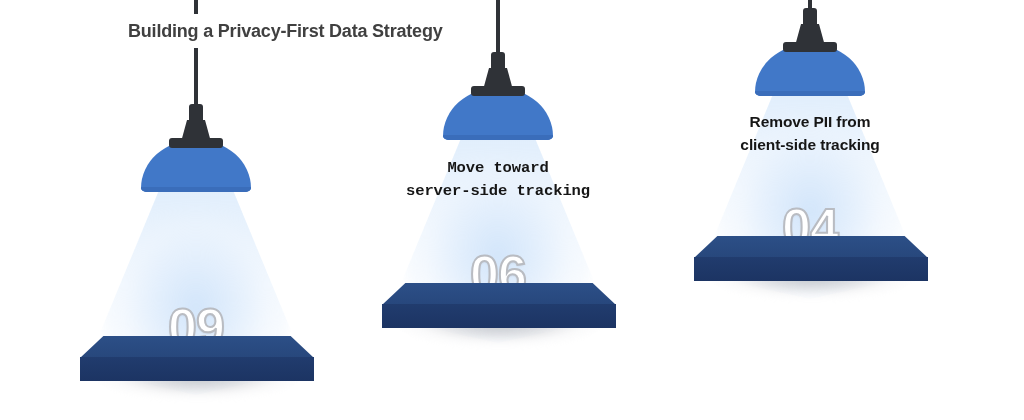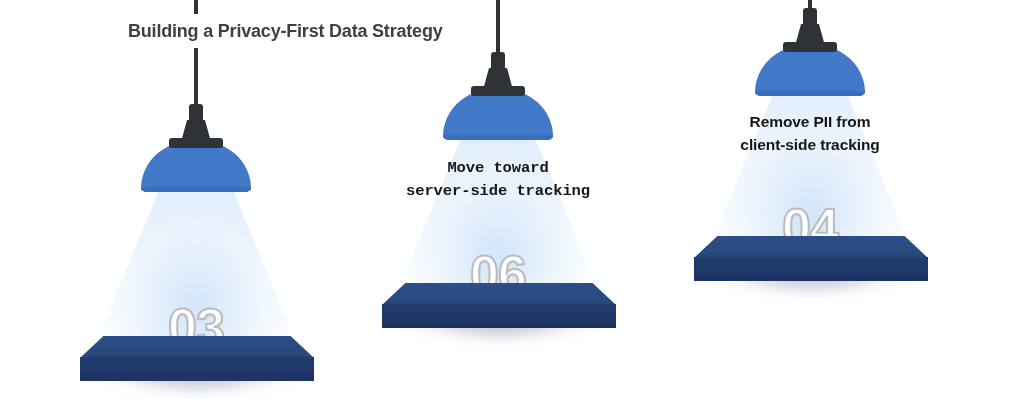--- a/index.html
+++ b/index.html
@@ -208,21 +208,21 @@
       <div class="mount-plate"></div>
     </div>
 
     <div class="shade" style="left:105px; top:140px;"></div>
 
     <div class="glow" style="left:65px; top:165px;"></div>
 
     <div class="caption" style="left:30px; top:210px;">
     </div>
 
-    <div class="step-number" style="left:30px; top:300px;">03</div>
+    <div class="step-number" style="left:30px; top:300px;">09</div>
 
     <div class="plat-shadow" style="left:42px; top:370px;"></div>
 
     <div class="platform" style="left:44px; top:336px;">
       <div class="plat-top"></div>
       <div class="plat-front"></div>
     </div>
   </div>
 
   <div class="step s2">

